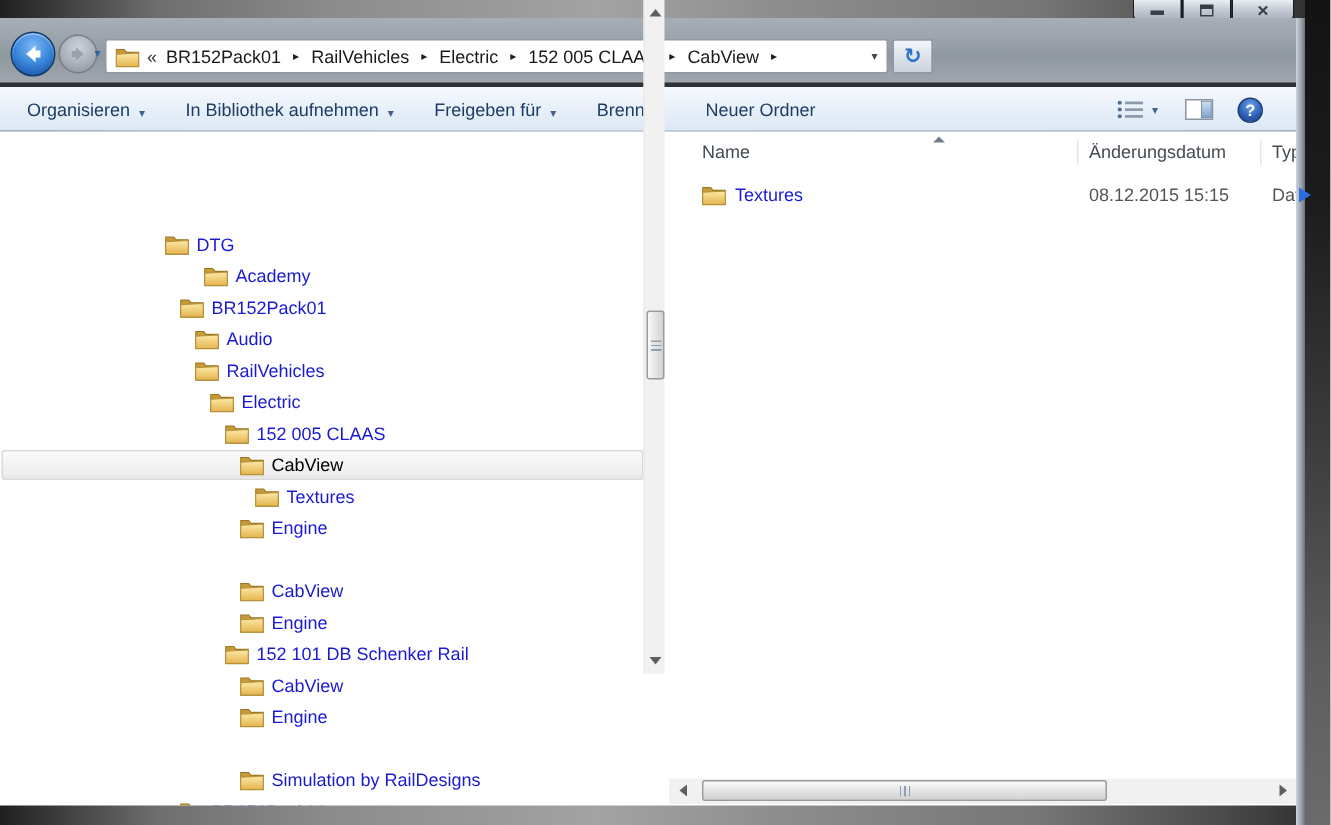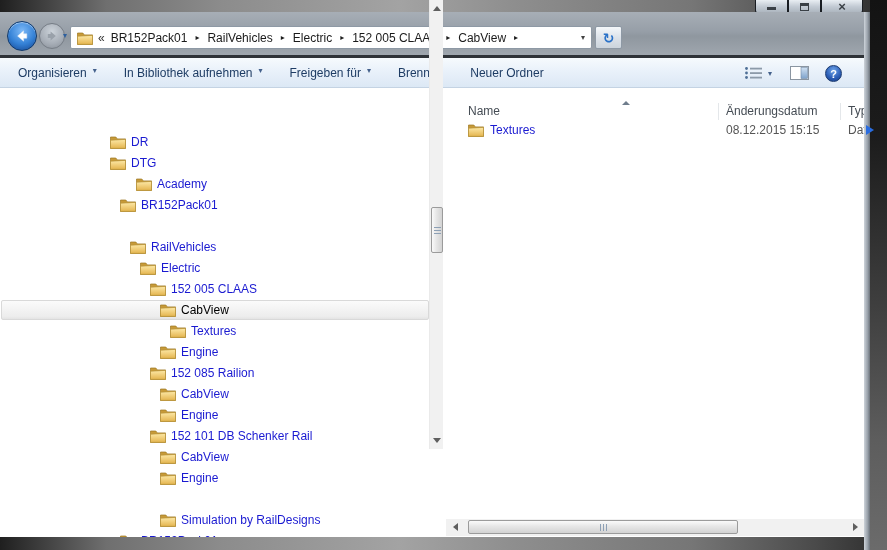--- a/index.html
+++ b/index.html
@@ -52,21 +52,21 @@
     border:1px solid #8e99a5; border-radius:2px; }
   .searchbox input { position:absolute; left:0; top:0; width:210px; height:21px; border:none; outline:none;
     padding-left:9px; font-family:"Liberation Sans",sans-serif; font-size:12px; background:transparent; }
   .searchbox input::placeholder { font-style:italic; color:#707070; opacity:1; }
   .mag { position:absolute; right:6px; top:4px; }
 
   
   .toolbar { position:absolute; left:0; top:58px; width:864px; height:30px;
     background:linear-gradient(180deg,#f6fafd,#e9f1fa 45%,#dce8f5); border-bottom:1px solid #c4d3e3;
     display:flex; align-items:center; padding-left:18px; color:#1e3c64; }
-  .tb-item { display:flex; align-items:flex-start; margin-right:27px; white-space:nowrap; cursor:default; }
+  .tb-item { display:flex; align-items:flex-end; margin-right:27px; white-space:nowrap; cursor:default; }
   .tb-item .dd { font-size:8px; color:#44618c; margin-left:6px; }
   .tb-right { position:absolute; left:744px; top:0; height:30px; display:flex; align-items:center; }
   .views-dd { font-size:8px; color:#44618c; margin:0 0 0 4px; }
   .help-btn { width:17px; height:17px; border-radius:50%; margin-left:16px;
     background:radial-gradient(circle at 50% 30%,#6ea4ea,#2a5cb4 60%,#1c4187); border:1px solid #1b3a70;
     color:#fff; font-weight:bold; font-size:11px; text-align:center; line-height:16px; }
   .preview-ic { margin-left:18px; }
 
   
   .tree-pane { position:absolute; left:0; top:88px; width:444px; height:449px; background:#fff; overflow:hidden; }
@@ -80,21 +80,21 @@
   .vscroll { position:absolute; left:429px; top:0; width:14px; height:449px; background:#f1f1f1; border-left:1px solid #eaeaea; }
   .arr { position:absolute; left:3px; width:0; height:0; border-left:4px solid transparent; border-right:4px solid transparent; }
   .arr.up { top:6px; border-bottom:5px solid #5f5f5f; }
   .arr.down { top:438px; border-top:5px solid #5f5f5f; }
   .vthumb { position:absolute; left:1px; top:207px; width:12px; height:46px; border:1px solid #9b9b9b; border-radius:2px;
     background:linear-gradient(90deg,#fafafa,#e6e6e6 45%,#d3d3d3); }
   .grip-v { position:absolute; left:2px; top:19px; width:7px; height:8px;
     background:repeating-linear-gradient(to bottom,#8da0b5 0,#8da0b5 1px,transparent 1px,transparent 3px); }
 
   .files-pane { position:absolute; left:444px; top:88px; width:420px; height:449px; background:#fff; overflow:hidden; }
-  .col-head { position:absolute; top:12px; height:22px; width:364px; }
+  .col-head { position:absolute; top:2px; height:22px; width:364px; }
   .hd { position:absolute; top:4px; color:#454c54; white-space:nowrap; cursor:default; }
   .hsep { position:absolute; top:3px; width:1px; height:17px; background:#e4e7ea; }
   .sortarr { position:absolute; left:178px; top:1px; width:0; height:0;
     border-left:4px solid transparent; border-right:4px solid transparent; border-bottom:4px solid #6f7d8c; }
   .frow { position:absolute; left:0; top:32px; width:420px; height:20px; cursor:default; }
   .frow .fname { position:absolute; left:46px; top:3px; white-space:nowrap; }
   .frow .fdate { position:absolute; left:282px; top:3px; color:#555; white-space:nowrap; }
   .frow .ftype { position:absolute; left:404px; top:3px; color:#555; white-space:nowrap; }
 
   .hscroll { position:absolute; left:2px; top:431px; width:418px; height:17px; background:#f1f1f1; }
@@ -222,44 +222,44 @@
       <span class="views-dd">▾</span>
       <svg class="preview-ic" width="19" height="14" viewBox="0 0 19 14">
         <rect x="0.5" y="0.5" width="18" height="13" fill="#ffffff" stroke="#8a95a1"></rect>
         <rect x="11" y="1.5" width="6.5" height="11" fill="url(#pg1)" stroke="#6f87a3" stroke-width="0.6"></rect>
       </svg>
       <span class="help-btn">?</span>
     </span>
   </div>
 
   <div class="tree-pane" id="tree-pane">
-      <div class="trow" style="top: 44px;">
-        <svg viewBox="0 0 16 14" class="fico" style="position: absolute; left: 110px; top: 3px;">
-          <use href="#icon-folder"></use>
-        </svg>
-        <span class="lbl" style="left: 131px; color: rgb(26, 26, 209);">DR</span>
-      </div>
       <div class="trow" style="top: 65px;">
         <svg viewBox="0 0 16 14" class="fico" style="position: absolute; left: 110px; top: 3px;">
           <use href="#icon-folder"></use>
         </svg>
         <span class="lbl" style="left: 131px; color: rgb(26, 26, 209);">DTG</span>
       </div>
       <div class="trow" style="top: 86px; margin-left: 16px;">
         <svg viewBox="0 0 16 14" class="fico" style="position: absolute; left: 120px; top: 3px;">
           <use href="#icon-folder"></use>
         </svg>
         <span class="lbl" style="left: 141px; color: rgb(26, 26, 209);">Academy</span>
       </div>
       <div class="trow" style="top: 107px;">
         <svg viewBox="0 0 16 14" class="fico" style="position: absolute; left: 120px; top: 3px;">
           <use href="#icon-folder"></use>
         </svg>
         <span class="lbl" style="left: 141px; color: rgb(26, 26, 209);">BR152Pack01</span>
       </div>
+      <div class="trow" style="top: 128px;">
+        <svg viewBox="0 0 16 14" class="fico" style="position: absolute; left: 130px; top: 3px;">
+          <use href="#icon-folder"></use>
+        </svg>
+        <span class="lbl" style="left: 151px; color: rgb(26, 26, 209);">Audio</span>
+      </div>
       <div class="trow" style="top: 149px;">
         <svg viewBox="0 0 16 14" class="fico" style="position: absolute; left: 130px; top: 3px;">
           <use href="#icon-folder"></use>
         </svg>
         <span class="lbl" style="left: 151px; color: rgb(26, 26, 209);">RailVehicles</span>
       </div>
       <div class="trow" style="top: 170px;">
         <svg viewBox="0 0 16 14" class="fico" style="position: absolute; left: 140px; top: 3px;">
           <use href="#icon-folder"></use>
         </svg>
@@ -282,26 +282,20 @@
         <svg viewBox="0 0 16 14" class="fico" style="position: absolute; left: 170px; top: 3px;">
           <use href="#icon-folder"></use>
         </svg>
         <span class="lbl" style="left: 191px; color: rgb(26, 26, 209);">Textures</span>
       </div>
       <div class="trow" style="top: 254px;">
         <svg viewBox="0 0 16 14" class="fico" style="position: absolute; left: 160px; top: 3px;">
           <use href="#icon-folder"></use>
         </svg>
         <span class="lbl" style="left: 181px; color: rgb(26, 26, 209);">Engine</span>
-      </div>
-      <div class="trow" style="top: 275px;">
-        <svg viewBox="0 0 16 14" class="fico" style="position: absolute; left: 150px; top: 3px;">
-          <use href="#icon-folder"></use>
-        </svg>
-        <span class="lbl" style="left: 171px; color: rgb(26, 26, 209);">152 085 Railion</span>
       </div>
       <div class="trow" style="top: 296px;">
         <svg viewBox="0 0 16 14" class="fico" style="position: absolute; left: 160px; top: 3px;">
           <use href="#icon-folder"></use>
         </svg>
         <span class="lbl" style="left: 181px; color: rgb(26, 26, 209);">CabView</span>
       </div>
       <div class="trow" style="top: 317px;">
         <svg viewBox="0 0 16 14" class="fico" style="position: absolute; left: 160px; top: 3px;">
           <use href="#icon-folder"></use>

